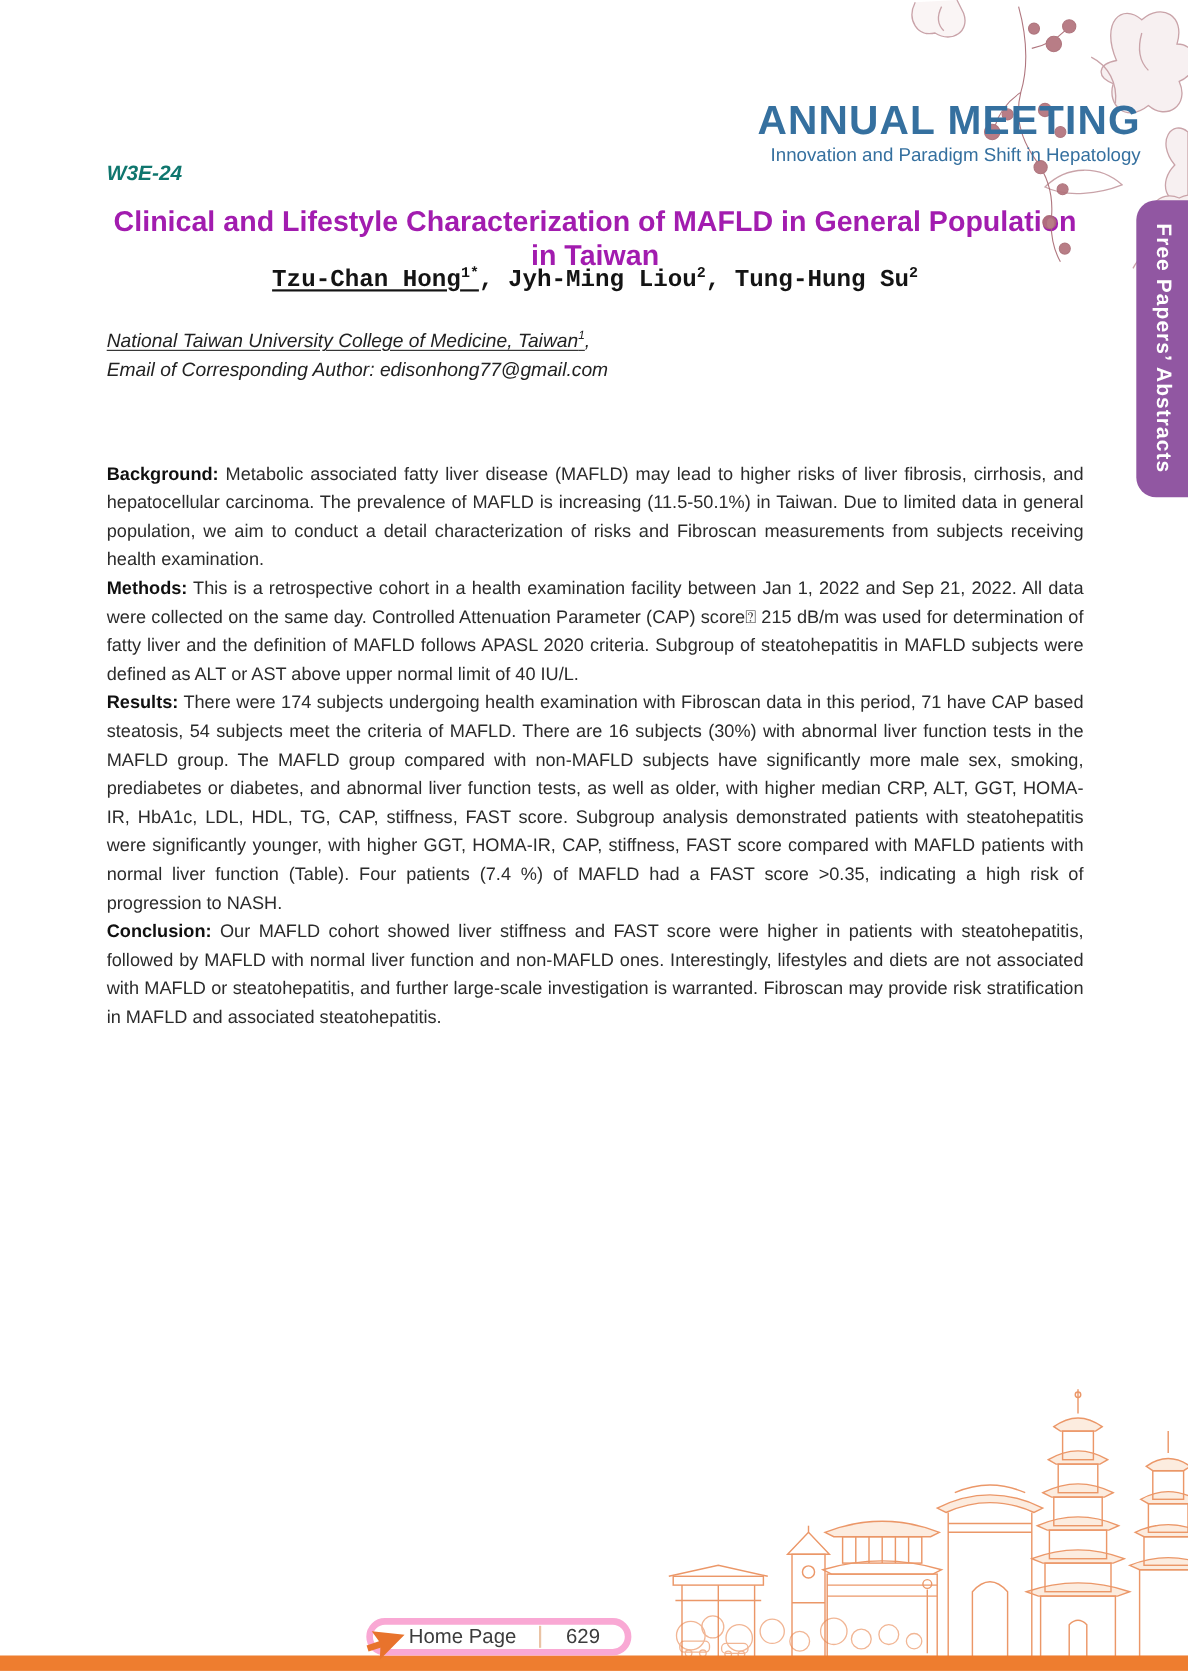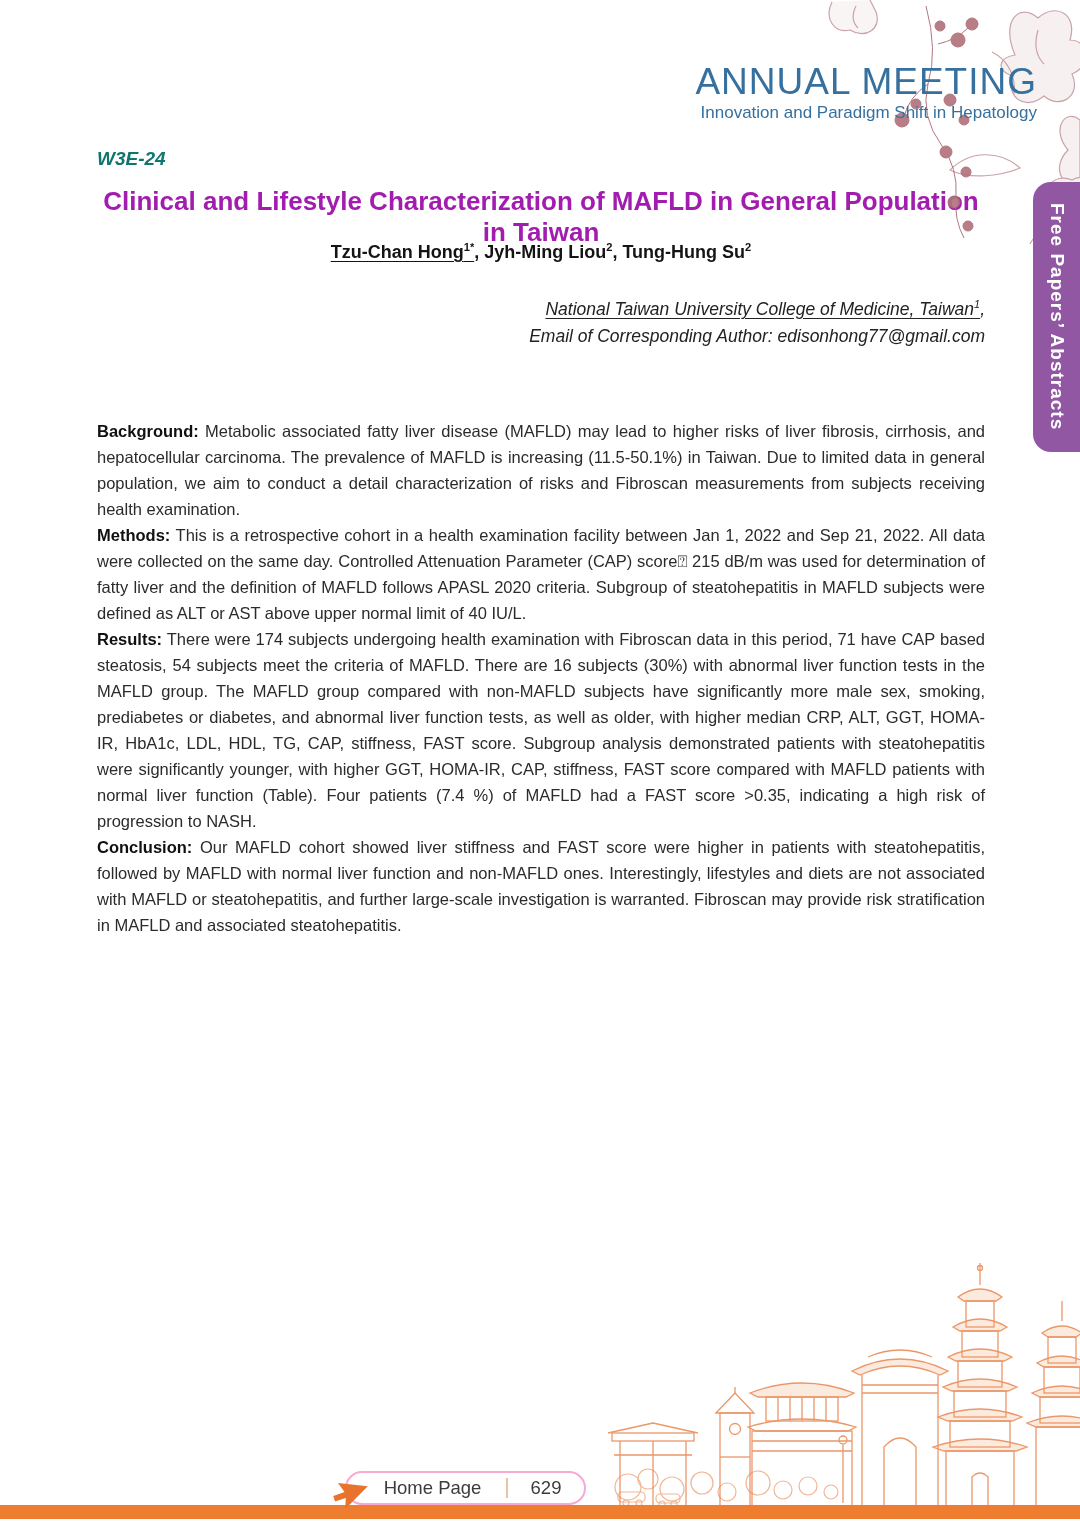--- a/index.html
+++ b/index.html
@@ -1,44 +1,44 @@
 <!DOCTYPE html>
 <html><head>
 <meta charset="utf-8">
 <style>
   html,body{margin:0;padding:0;background:#fff;}
   .page{position:relative;width:1080px;height:1526px;background:#fff;overflow:hidden;
         font-family:"Liberation Sans",sans-serif;color:#2b2b2b;}
 
   
   .hdr{position:absolute;top:62px;right:43px;text-align:right;color:#35709f;z-index:3;}
-  .hdr-title{font-size:37px;font-weight:400;letter-spacing:1px;line-height:40px;}
+  .hdr-title{font-size:37px;font-weight:700;letter-spacing:1px;line-height:40px;margin-top:28px;}
   .hdr-sub{font-size:17px;margin-top:1px;margin-left:15px;}
 
   
   .side-tab{position:absolute;top:182px;right:0;width:47px;height:270px;background:#9157a2;
             border-radius:18px 0 0 18px;display:flex;align-items:center;justify-content:center;z-index:5;}
   .side-tab span{writing-mode:vertical-rl;color:#fff;font-weight:bold;font-size:19px;letter-spacing:1px;white-space:nowrap;}
 
   
   .content{position:absolute;left:97px;top:0;width:888px;}
   .code{position:absolute;top:148px;left:0;color:#0f766e;font-weight:bold;font-style:italic;font-size:19px;}
   .title{position:absolute;top:186px;left:0;width:100%;text-align:center;font-weight:bold;font-size:26px;color:#a21caf;}
-  .authors{position:absolute;top:242px;left:0;width:100%;text-align:center;font-weight:bold;font-size:18px;color:#141414;}
+  .authors{position:absolute;top:242px;left:0;width:100%;text-align:center;font-weight:bold;font-size:22px;color:#141414;font-family:Liberation Mono, monospace;}
   sup{font-size:62%;line-height:0;}
   .underlined{text-decoration:underline;text-underline-offset:3px;}
-  .affil{position:absolute;top:296px;left:0;width:100%;text-align:right;font-style:italic;font-size:17.5px;line-height:27px;color:#222;}
+  .affil{position:absolute;top:296px;left:0;width:100%;text-align:left;font-style:italic;font-size:17.5px;line-height:27px;color:#222;}
   .body-text{position:absolute;top:418px;left:0;width:100%;font-size:16.5px;line-height:26px;text-align:justify;color:#2b2b2b;}
   .body-text p{margin:0;}
   .body-text b{color:#101010;}
 
   
   .bottom-bar{position:absolute;left:0;bottom:7px;width:100%;height:14px;background:#ee7d2f;z-index:4;}
-  .home-btn{position:absolute;left:345px;top:1471px;width:241px;height:34px;background:#fff;
-            border:2px solid #f9a8d4;border-radius:18px;display:flex;align-items:center;z-index:6;cursor:pointer;box-sizing:border-box;}
+  .home-btn{position:absolute;left:333px;top:1471px;width:241px;height:34px;background:#fff;
+            border:6px solid #f9a8d4;border-radius:18px;display:flex;align-items:center;z-index:6;cursor:pointer;box-sizing:border-box;}
   .home-label{flex:1;text-align:center;font-size:18.5px;color:#3c3c3c;padding-left:12px;}
   .btn-divider{width:2px;height:20px;background:#eac3a4;}
   .page-num{width:76px;text-align:center;font-size:18.5px;color:#3c3c3c;}
   .cursor-arrow{position:absolute;left:330px;top:1476px;z-index:7;}
 
   
   .flowers{position:absolute;top:0;right:0;z-index:1;pointer-events:none;}
   .cityscape{position:absolute;right:0;bottom:20px;z-index:2;pointer-events:none;}
 </style>
 </head>

